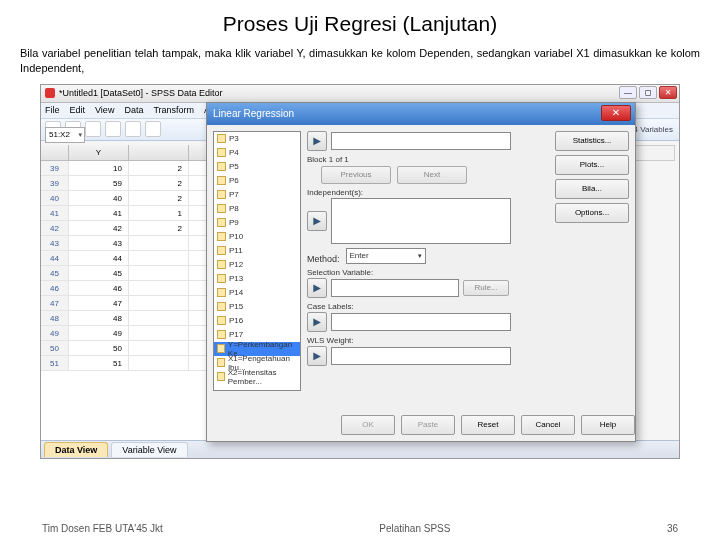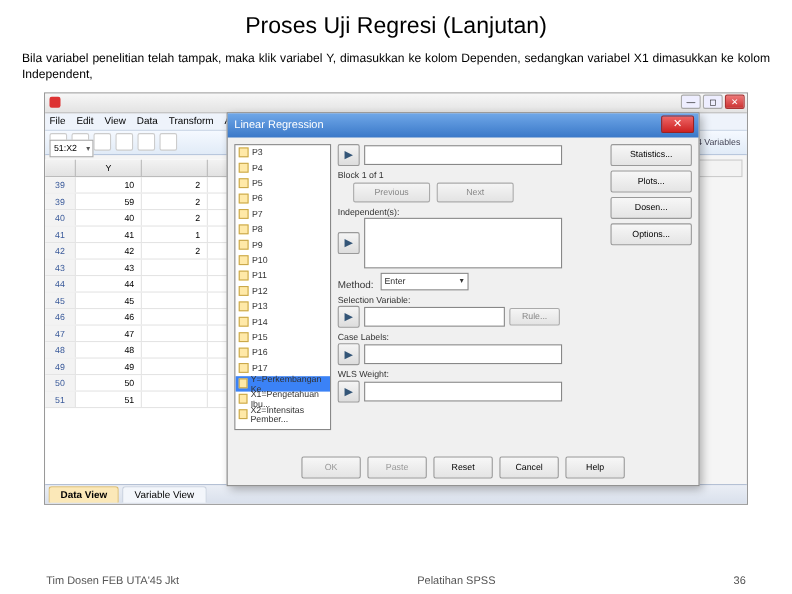--- a/index.html
+++ b/index.html
@@ -47,35 +47,36 @@
 .row-inline{display:flex;align-items:center;gap:4px;margin-bottom:4px}
 .block-nav{display:flex;gap:6px;margin:2px 14px 4px}
 .navbtn{width:70px;height:18px;background:linear-gradient(#f5f5f5,#e3e3e3);border:1px solid #aaa;font-size:8px;color:#888;border-radius:2px;text-align:center;line-height:16px}
 .indep{height:46px;background:#fff;border:1px solid #888;width:180px}
 .meth{display:flex;align-items:flex-end;gap:6px;margin:4px 0}
 .meth .sel{width:80px;height:16px;border:1px solid #888;background:#fff;font-size:8px;padding:0 14px 0 3px;position:relative;line-height:14px}
 .meth .sel::after{content:"▾";position:absolute;right:3px;font-size:7px}
 .rule-btn{width:46px;height:16px;border:1px solid #aaa;background:linear-gradient(#f5f5f5,#e3e3e3);font-size:8px;color:#888;text-align:center;line-height:14px;border-radius:2px}
 .side{position:absolute;right:6px;top:6px;width:74px;display:flex;flex-direction:column;gap:4px}
 .side button{height:20px;font-size:8px;background:linear-gradient(#f7f7f7,#e4e4e4);border:1px solid #999;border-radius:2px;cursor:pointer}
-.dlg-foot{position:absolute;left:0;bottom:6px;width:100%;display:flex;justify-content:center;gap:6px}
+.dlg-foot{position:absolute;left:0;bottom:6px;width:100%;display:flex;justify-content:flex-end;gap:6px}
 .dlg-foot button{width:54px;height:20px;font-size:8px;background:linear-gradient(#f7f7f7,#e4e4e4);border:1px solid #999;border-radius:2px}
 .dlg-foot button.dis{color:#999}
 .footer{position:absolute;bottom:6px;left:0;width:100%;display:flex;justify-content:space-between;padding:0 42px;font-size:10px;color:#555}
 .vartop{position:absolute;right:4px;top:60px;width:56px;height:16px;background:#f3f3f3;border:1px solid #ccc;font-size:8px;line-height:14px;color:#999}
 </style>
 </head>
 <body>
 
 <div class="slide-title">Proses Uji Regresi (Lanjutan)</div>
 <div class="slide-desc">Bila variabel penelitian telah tampak, maka klik variabel Y, dimasukkan ke kolom Dependen, sedangkan variabel X1 dimasukkan ke kolom Independent,</div>
 
 <div class="app-area">
   <div class="titlebar">
     <span class="ticon"></span>
+    <span>*Untitled1 [DataSet0] - SPSS Data Editor</span>
     <div class="win-btns">
       <span>—</span>
       <span>◻</span>
       <span class="cls">✕</span>
     </div>
   </div>
   <div class="menubar">
     <span>File</span>
     <span>Edit</span>
     <span>View</span>
@@ -299,21 +300,21 @@
         <div class="lab">WLS Weight:</div>
         <div class="row-inline">
           <span class="arrow-btn">▶</span>
           <div class="fld"></div>
         </div>
       </div>
 
       <div class="side">
         <button>Statistics...</button>
         <button>Plots...</button>
-        <button>Dosen...</button>
+        <button>Bila...</button>
         <button>Options...</button>
       </div>
 
       <div class="dlg-foot">
         <button class="dis">OK</button>
         <button class="dis">Paste</button>
         <button>Reset</button>
         <button>Cancel</button>
         <button>Help</button>
       </div>

